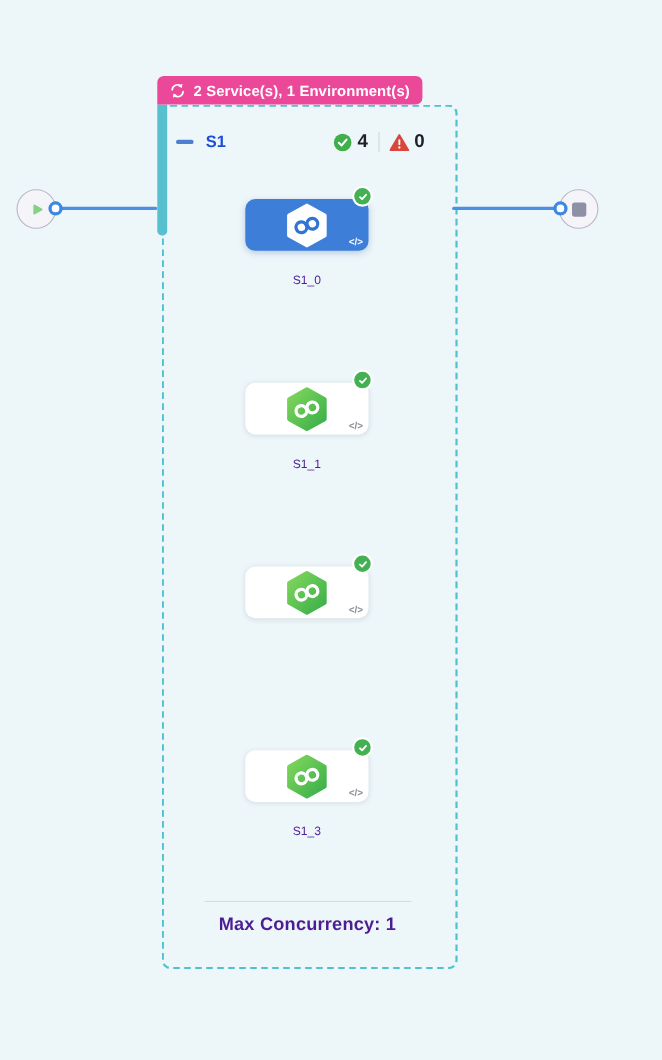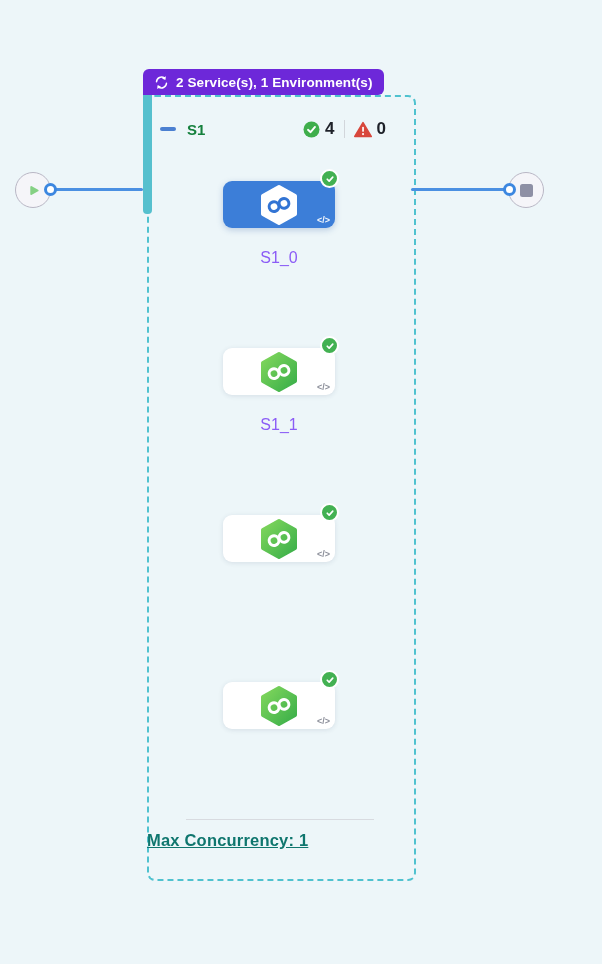--- a/index.html
+++ b/index.html
@@ -12,54 +12,54 @@
   .edge{position:absolute;height:3px;background:#4b90e2;border-radius:2px;z-index:1;}
   .port{position:absolute;width:7px;height:7px;border-radius:50%;background:#ffffff;border:3px solid #3c87e0;z-index:3;}
   .stop-square{width:13px;height:13px;border-radius:2.5px;background:#8e90a5;}
 
   
   .group-box{position:absolute;left:147px;top:95px;width:265px;height:782px;
     border:2px dashed #4fc2cf;border-radius:8px;z-index:0;}
   .group-strip{position:absolute;left:143px;top:95px;width:9px;height:119px;
     background:#56c0ce;border-radius:0 0 4px 4px;z-index:2;}
   .group-badge{position:absolute;left:143px;top:69px;height:26px;padding:0 11px;
-    background:#6d28d9;border-radius:6px 6px 6px 0;display:inline-flex;align-items:center;gap:7px;
+    background:#ec4899;border-radius:6px 6px 6px 0;display:inline-flex;align-items:center;gap:7px;
     color:#ffffff;font-size:13.5px;font-weight:700;letter-spacing:.1px;z-index:4;white-space:nowrap;}
 
   
   .stage-header{position:absolute;left:160px;top:117px;width:226px;height:24px;
     display:flex;align-items:center;z-index:2;}
   .minus-bar{width:16px;height:3.5px;border-radius:2px;background:#4b80d1;cursor:pointer;}
-  .stage-name{margin-left:11px;font-size:15px;font-weight:600;color:#15803d;}
+  .stage-name{margin-left:11px;font-size:15px;font-weight:600;color:#1d4ed8;}
   .flex-spacer{flex:1;}
   .count-num{font-size:17px;font-weight:700;color:#1e2129;margin-left:5px;}
   .vdiv{width:1px;height:18px;background:#d2d6db;margin:0 9px;}
   .status-item{display:flex;align-items:center;}
 
   
   .card{position:absolute;left:223px;width:112px;height:47px;border-radius:9px;
     background:#ffffff;box-shadow:0 1px 5px rgba(40,55,90,.12);
     display:flex;align-items:center;justify-content:center;z-index:2;cursor:pointer;}
   .card.selected{background:#3c7ed8;box-shadow:0 2px 6px rgba(30,80,160,.25);}
   .hex{width:38px;height:42px;display:block;}
   .hex .hex-shape{fill:url(#hexGrad);stroke:url(#hexGrad);stroke-width:10;stroke-linejoin:round;}
   .hex .inf circle{fill:none;stroke:#ffffff;stroke-width:8;}
   .card.selected .hex .hex-shape{fill:#ffffff;stroke:#ffffff;}
   .card.selected .hex .inf circle{stroke:#3274d4;}
   .check-badge{position:absolute;top:-12px;right:-4px;width:15px;height:15px;border-radius:50%;
     background:#43b152;border:2.5px solid #ffffff;display:flex;align-items:center;justify-content:center;}
   .code-glyph{position:absolute;right:5px;bottom:3px;font-size:9px;font-weight:700;color:#8b8e99;}
   .card.selected .code-glyph{color:rgba(255,255,255,.95);}
   .node-label{position:absolute;left:199px;width:160px;text-align:center;
-    font-size:16px;font-weight:500;color:#8b5cf6;z-index:2;}
+    font-size:11px;font-weight:500;color:#4c1d95;z-index:2;}
 
   
   .footer-divider{position:absolute;left:186px;top:819px;width:188px;height:1px;background:#d8dbe0;z-index:2;}
-  .max-concurrency{position:absolute;left:147px;top:831px;width:265px;text-align:left;
-    font-size:16.5px;font-weight:700;color:#0f766e;letter-spacing:.2px;z-index:2;text-decoration:underline;}
+  .max-concurrency{position:absolute;left:147px;top:831px;width:265px;text-align:center;
+    font-size:16.5px;font-weight:700;color:#4c1d95;letter-spacing:.2px;z-index:2;}
 </style>
 </head>
 <body>
 
 <svg width="0" height="0" style="position:absolute">
   <defs>
     <linearGradient id="hexGrad" x1="0" y1="0" x2="1" y2="1">
       <stop offset="0" stop-color="#82d75c"></stop>
       <stop offset="1" stop-color="#38ae49"></stop>
     </linearGradient>
@@ -174,17 +174,18 @@
           <circle cx="64" cy="56" r="13"></circle>
       </g>
     </svg>
     <span class="check-badge">
       <svg width="10" height="10" viewBox="0 0 12 12">
           <path d="M2.7 6.3 L5 8.5 L9.3 3.7" fill="none" stroke="#ffffff" stroke-width="2" stroke-linecap="round" stroke-linejoin="round"></path>
         </svg>
     </span>
     <span class="code-glyph">&lt;/&gt;</span>
   </div>
+  <div class="node-label" style="top:750px;">S1_3</div>
 
   <div class="footer-divider"></div>
   <div class="max-concurrency">Max Concurrency: 1</div>
 
 </div>
 
 </body></html>

